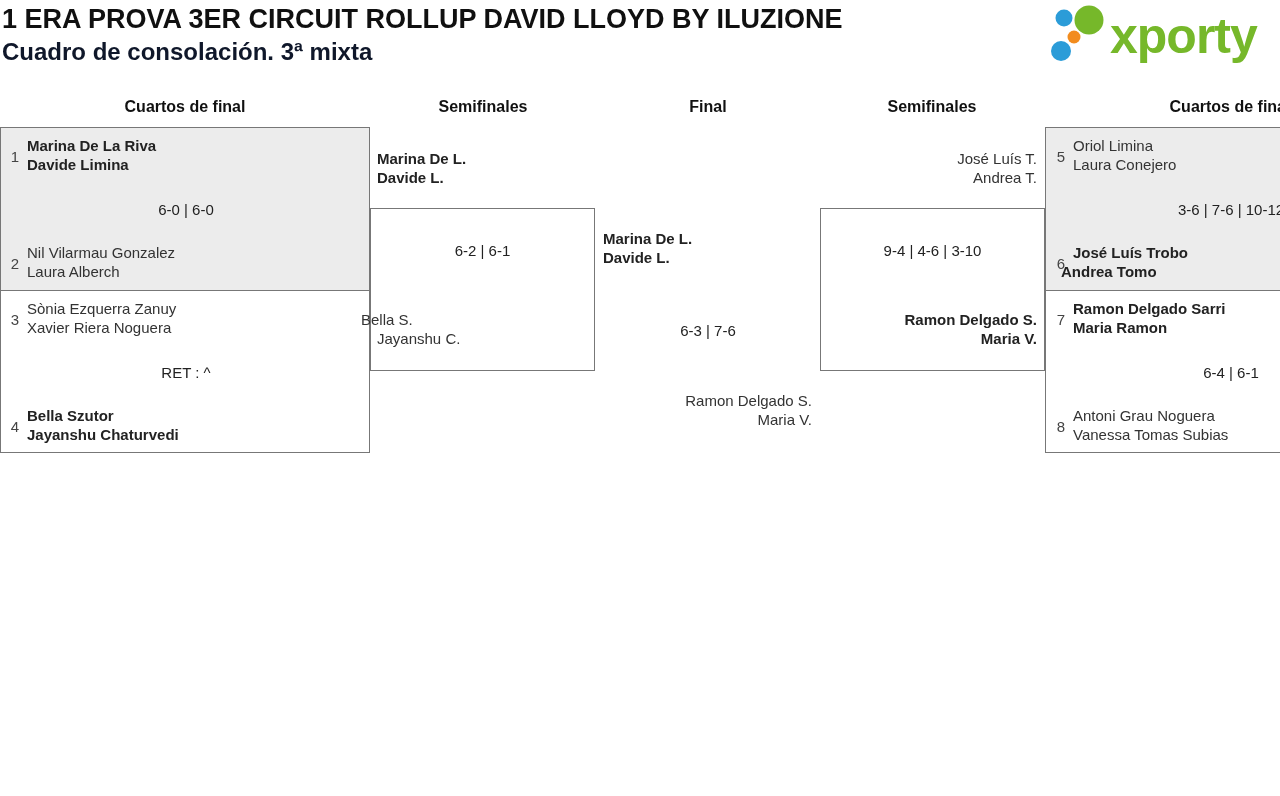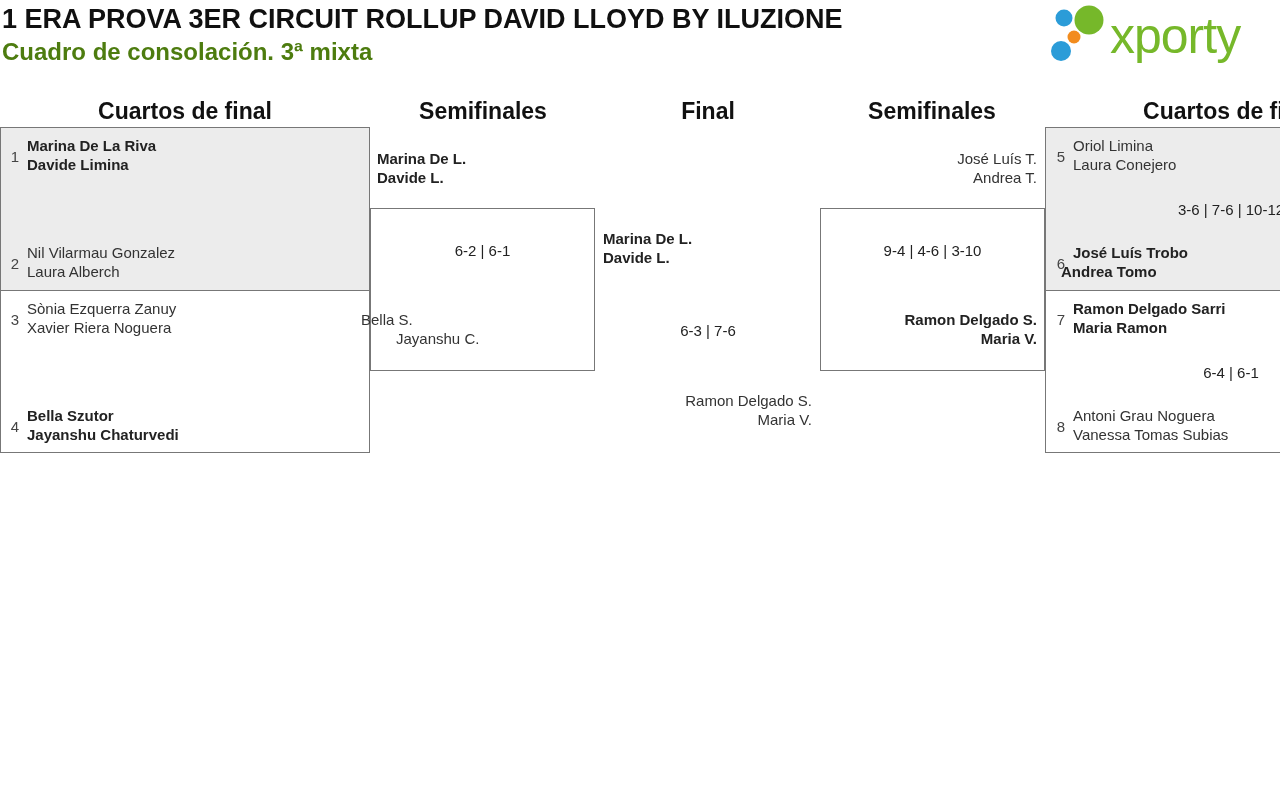--- a/index.html
+++ b/index.html
@@ -11,37 +11,37 @@
   }
   .abs{position:absolute;}
 
   
   .title{
     left:2px;top:4px;
     font-size:27px;font-weight:700;color:#101010;white-space:nowrap;
   }
   .subtitle{
     left:2px;top:38px;
-    font-size:24px;font-weight:700;color:#4d7c0f;white-space:nowrap;
+    font-size:24px;font-weight:700;color:#0f172a;white-space:nowrap;
   }
 
   
   .logo{
     top:4px;left:1048px;width:240px;height:64px;
     display:flex;align-items:center;
   }
   .logo-text{
-    font-size:50px;font-weight:400;color:#76b82a;
+    font-size:50px;font-weight:700;color:#76b82a;
     letter-spacing:-1px;line-height:60px;margin-left:2px;
   }
 
   
   .round-header{
     top:98px;transform:translateX(-50%);
-    font-size:23px;font-weight:700;color:#111;white-space:nowrap;
+    font-size:16px;font-weight:700;color:#111;white-space:nowrap;
   }
 
   
   .match-box{
     width:370px;height:163px;box-sizing:border-box;
     border:1px solid #777;
   }
   .match-box.no-bottom{border-bottom:none;}
   .match-box.highlight{background:#ececec;}
   .sf-box{
@@ -82,40 +82,42 @@
 <div class="abs round-header" style="left:185px">Cuartos de final</div>
 <div class="abs round-header" style="left:483px">Semifinales</div>
 <div class="abs round-header" style="left:708px">Final</div>
 <div class="abs round-header" style="left:932px">Semifinales</div>
 <div class="abs round-header" style="left:1230px">Cuartos de final</div>
 
 <div class="abs match-box no-bottom highlight" style="left:0;top:127px">
   <div class="abs seed" style="left:6px;top:20px">1</div>
   <div class="abs pname winner" style="left:26px;top:10px">Marina De La Riva</div>
   <div class="abs pname winner" style="left:26px;top:29px">Davide Limina</div>
+  <div class="abs score" style="left:0;top:73px;width:370px">6-0 | 6-0</div>
   <div class="abs seed" style="left:6px;top:127px">2</div>
   <div class="abs pname" style="left:26px;top:117px">Nil Vilarmau Gonzalez</div>
   <div class="abs pname" style="left:26px;top:136px">Laura Alberch</div>
 </div>
 
 <div class="abs match-box" style="left:0;top:290px">
   <div class="abs seed" style="left:6px;top:20px">3</div>
   <div class="abs pname" style="left:26px;top:10px">Sònia Ezquerra Zanuy</div>
   <div class="abs pname" style="left:26px;top:29px">Xavier Riera Noguera</div>
+  <div class="abs score" style="left:0;top:73px;width:370px">RET : ^</div>
   <div class="abs seed" style="left:6px;top:127px">4</div>
   <div class="abs pname winner" style="left:26px;top:117px">Bella Szutor</div>
   <div class="abs pname winner" style="left:26px;top:136px">Jayanshu Chaturvedi</div>
 </div>
 
 <div class="abs sf-box" style="left:370px;top:208px"></div>
 <div class="abs pname winner" style="left:377px;top:151px">Marina De L.</div>
 <div class="abs pname winner" style="left:377px;top:170px">Davide L.</div>
 <div class="abs score" style="left:370px;top:242px;width:225px">6-2 | 6-1</div>
 <div class="abs pname" style="left:361px;top:312px">Bella S.</div>
-<div class="abs pname" style="left:396px;top:331px">Jayanshu C.</div>
+<div class="abs pname" style="left:377px;top:331px">Jayanshu C.</div>
 
 <div class="abs pname winner" style="left:603px;top:231px">Marina De L.</div>
 <div class="abs pname winner" style="left:603px;top:250px">Davide L.</div>
 <div class="abs score" style="left:608px;top:322px;width:200px">6-3 | 7-6</div>
 <div class="abs pname ralign" style="left:612px;top:393px;width:200px">Ramon Delgado S.</div>
 <div class="abs pname ralign" style="left:612px;top:412px;width:200px">Maria V.</div>
 
 <div class="abs sf-box" style="left:820px;top:208px"></div>
 <div class="abs pname ralign" style="left:820px;top:151px;width:217px">José Luís T.</div>
 <div class="abs pname ralign" style="left:820px;top:170px;width:217px">Andrea T.</div>

